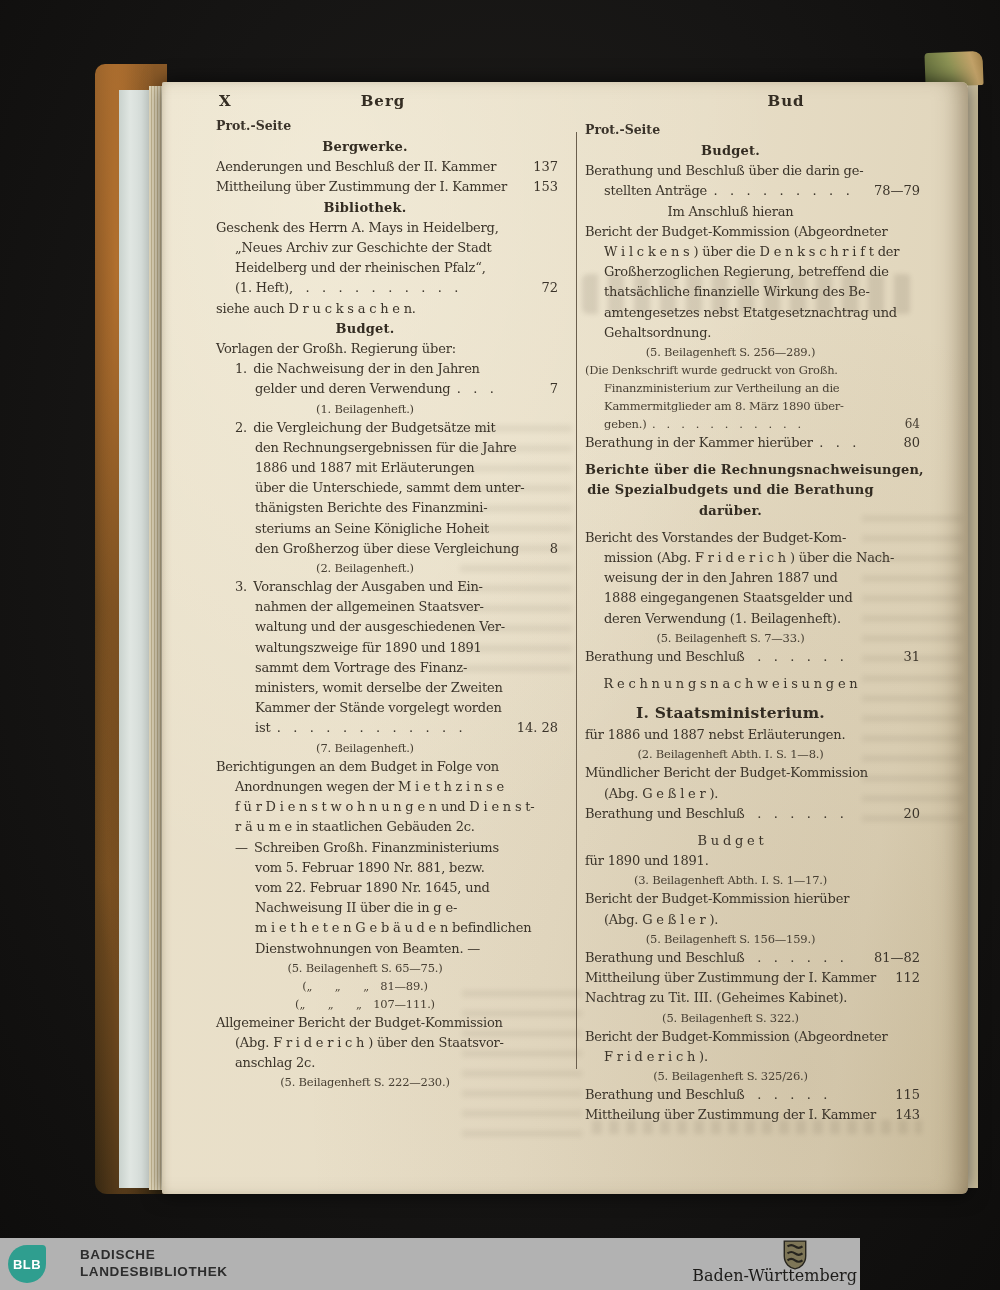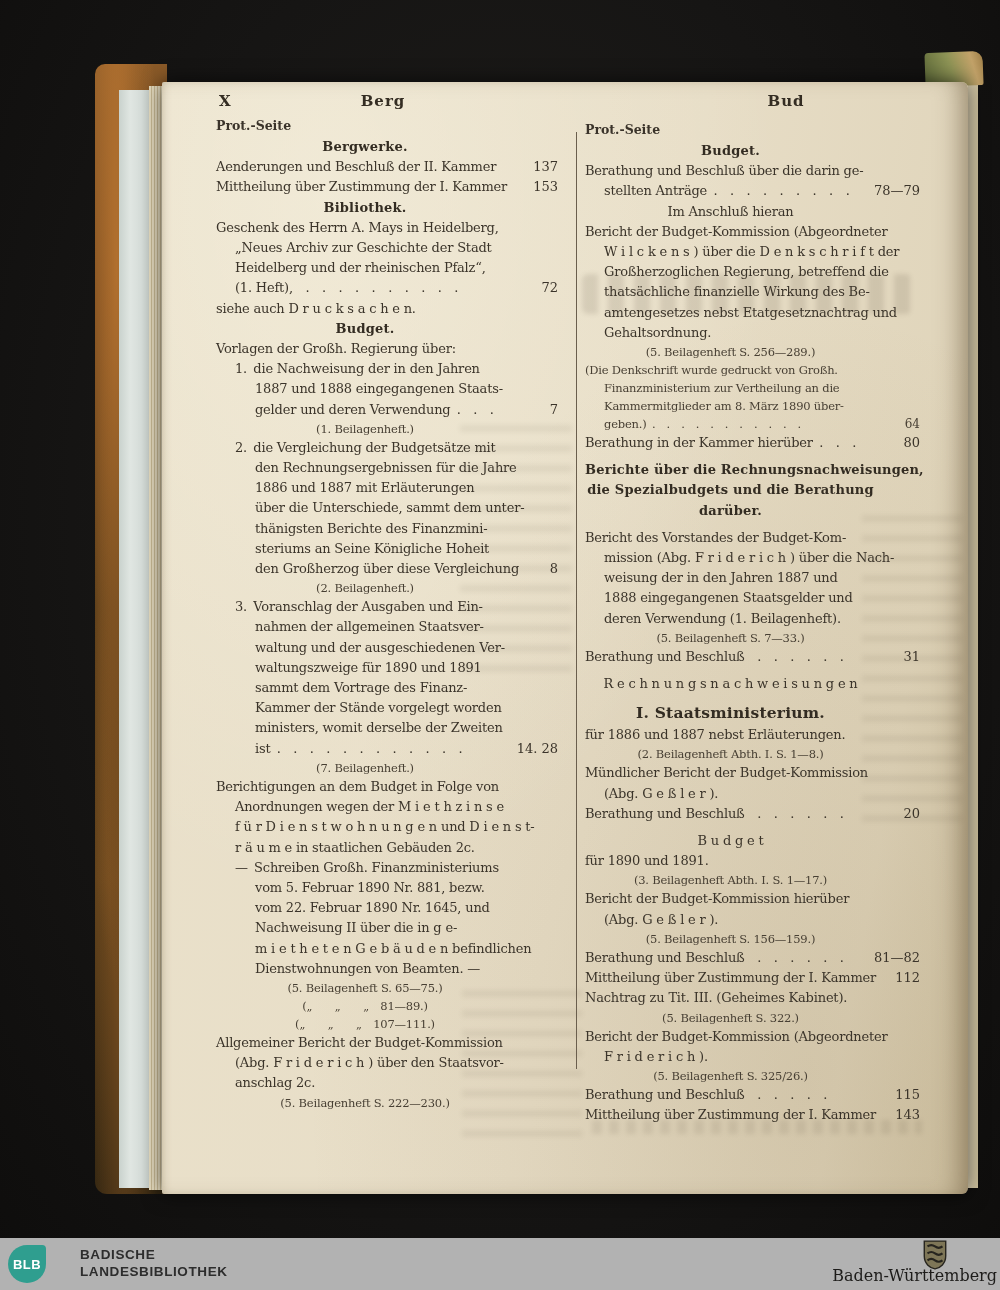--- a/index.html
+++ b/index.html
@@ -68,21 +68,21 @@
   .ln.b { font-weight:bold; letter-spacing:.2px; color:#332c22; }
   .ln.s { font-size:11.5px; line-height:18px; color:#473f33; }
   .ln.lg { font-size:15.5px; line-height:24px; }
   .ln.m { margin-top:7px; }
   .ln.i1 { padding-left:19px; }
   .ln.i2 { padding-left:39px; }
   .pg { position:absolute; right:0; top:0; font-size:13px; letter-spacing:0; }
   .ln.s .pg { font-size:12px; }
 
   
-  .footer { position:absolute; left:0; top:1238px; width:1000px; height:52px; background:#b2b2b2;
+  .footer { position:absolute; left:0; top:1238px; width:860px; height:52px; background:#b2b2b2;
             font-family:"Liberation Sans", sans-serif; }
   .blb { position:absolute; left:8px; top:7px; width:38px; height:38px; background:#2f9e8f;
          border-radius:50% 10% 50% 50%; display:flex; align-items:center; justify-content:center; }
   .blb span { color:#ffffff; font-weight:bold; font-size:13px; letter-spacing:.5px; }
   .libname { position:absolute; left:57px; top:8px; color:#2d2d2d; font-weight:bold;
              font-size:13.5px; line-height:17px; letter-spacing:.6px;margin-left:23px; }
   .arms { position:absolute; right:52px; top:2px; }
   .state { position:absolute; right:3px; bottom:5px; font-family:"DejaVu Serif", serif;
            font-size:16px; color:#1d1c1a; }
 </style>
@@ -119,38 +119,37 @@
             <div class="ln"><span class="txt">Mittheilung über Zustimmung der I. Kammer</span><span class="pg">153</span></div>
             <div class="ln c b"><span class="txt">Bibliothek.</span></div>
             <div class="ln"><span class="txt">Geschenk des Herrn A. Mays in Heidelberg,</span></div>
             <div class="ln i1"><span class="txt">„Neues Archiv zur Geschichte der Stadt</span></div>
             <div class="ln i1"><span class="txt">Heidelberg und der rheinischen Pfalz“,</span></div>
             <div class="ln i1"><span class="txt">(1. Heft),  .  .  .  .  .  .  .  .  .  .</span><span class="pg">72</span></div>
             <div class="ln"><span class="txt">siehe auch D r u c k s a c h e n.</span></div>
             <div class="ln c b"><span class="txt">Budget.</span></div>
             <div class="ln"><span class="txt">Vorlagen der Großh. Regierung über:</span></div>
             <div class="ln i1"><span class="txt">1. die Nachweisung der in den Jahren</span></div>
-            <div class="ln i2"><span class="txt">1887 und 1888 eingegangenen Staats-</span></div>
             <div class="ln i2"><span class="txt">gelder und deren Verwendung .  .  .</span><span class="pg">7</span></div>
             <div class="ln c s"><span class="txt">(1. Beilagenheft.)</span></div>
             <div class="ln i1"><span class="txt">2. die Vergleichung der Budgetsätze mit</span></div>
             <div class="ln i2"><span class="txt">den Rechnungsergebnissen für die Jahre</span></div>
             <div class="ln i2"><span class="txt">1886 und 1887 mit Erläuterungen</span></div>
             <div class="ln i2"><span class="txt">über die Unterschiede, sammt dem unter-</span></div>
             <div class="ln i2"><span class="txt">thänigsten Berichte des Finanzmini-</span></div>
             <div class="ln i2"><span class="txt">steriums an Seine Königliche Hoheit</span></div>
             <div class="ln i2"><span class="txt">den Großherzog über diese Vergleichung</span><span class="pg">8</span></div>
             <div class="ln c s"><span class="txt">(2. Beilagenheft.)</span></div>
             <div class="ln i1"><span class="txt">3. Voranschlag der Ausgaben und Ein-</span></div>
             <div class="ln i2"><span class="txt">nahmen der allgemeinen Staatsver-</span></div>
             <div class="ln i2"><span class="txt">waltung und der ausgeschiedenen Ver-</span></div>
             <div class="ln i2"><span class="txt">waltungszweige für 1890 und 1891</span></div>
             <div class="ln i2"><span class="txt">sammt dem Vortrage des Finanz-</span></div>
+            <div class="ln i2"><span class="txt">ministers, womit derselbe der Zweiten</span></div>
             <div class="ln i2"><span class="txt">Kammer der Stände vorgelegt worden</span></div>
-            <div class="ln i2"><span class="txt">ministers, womit derselbe der Zweiten</span></div>
             <div class="ln i2"><span class="txt">ist .  .  .  .  .  .  .  .  .  .  .  .</span><span class="pg">14. 28</span></div>
             <div class="ln c s"><span class="txt">(7. Beilagenheft.)</span></div>
             <div class="ln"><span class="txt">Berichtigungen an dem Budget in Folge von</span></div>
             <div class="ln i1"><span class="txt">Anordnungen wegen der M i e t h z i n s e</span></div>
             <div class="ln i1"><span class="txt">f ü r D i e n s t w o h n u n g e n und D i e n s t-</span></div>
             <div class="ln i1"><span class="txt">r ä u m e in staatlichen Gebäuden 2c.</span></div>
             <div class="ln i1"><span class="txt">— Schreiben Großh. Finanzministeriums</span></div>
             <div class="ln i2"><span class="txt">vom 5. Februar 1890 Nr. 881, bezw.</span></div>
             <div class="ln i2"><span class="txt">vom 22. Februar 1890 Nr. 1645, und</span></div>
             <div class="ln i2"><span class="txt">Nachweisung II über die in g e-</span></div>

